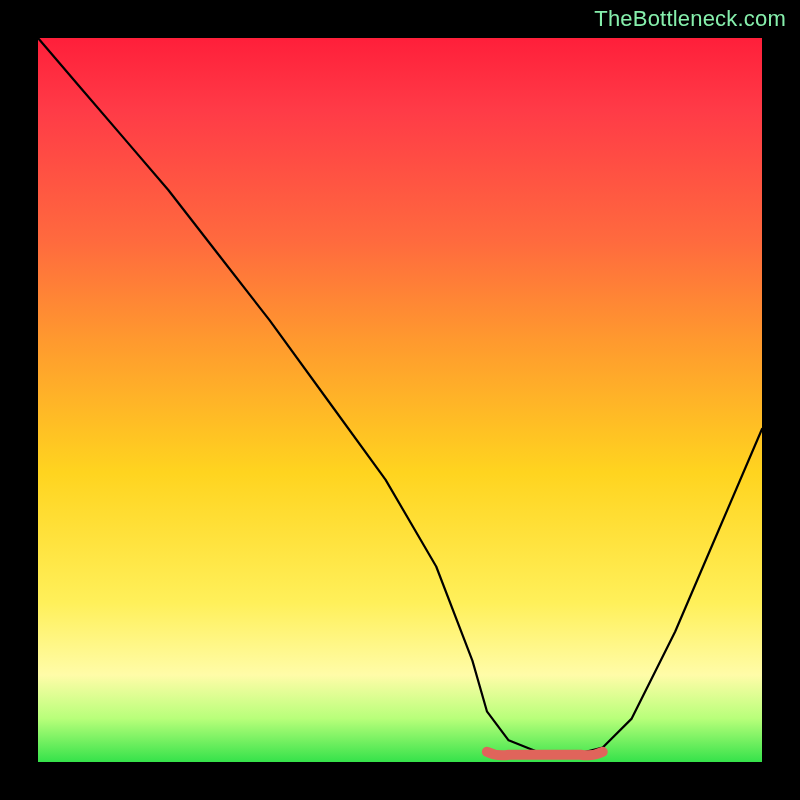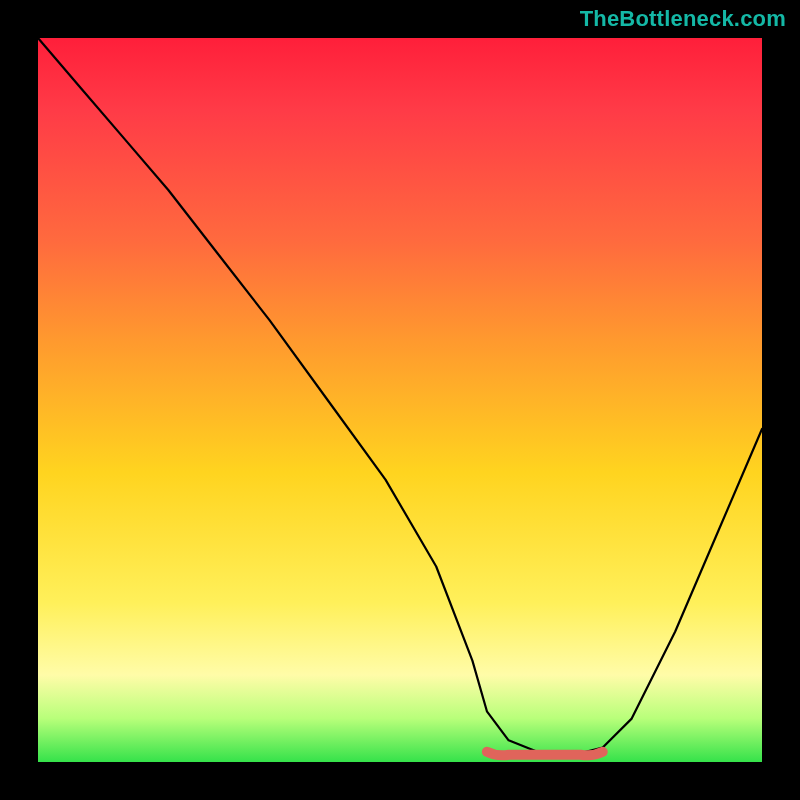--- a/index.html
+++ b/index.html
@@ -14,23 +14,23 @@
   .stage {
     position: relative;
     width: 800px;
     height: 800px;
     background: #000;
   }
   .watermark {
     position: absolute;
     top: 6px;
     right: 14px;
-    color: #14b8a6;
+    color: #86efac;
     font-size: 22px;
-    font-weight: 700;
+    font-weight: 400;
     letter-spacing: 0.2px;
     user-select: none;
   }
   
   .plot {
     position: absolute;
     left: 38px;
     top: 38px;
     width: 724px;
     height: 724px;

